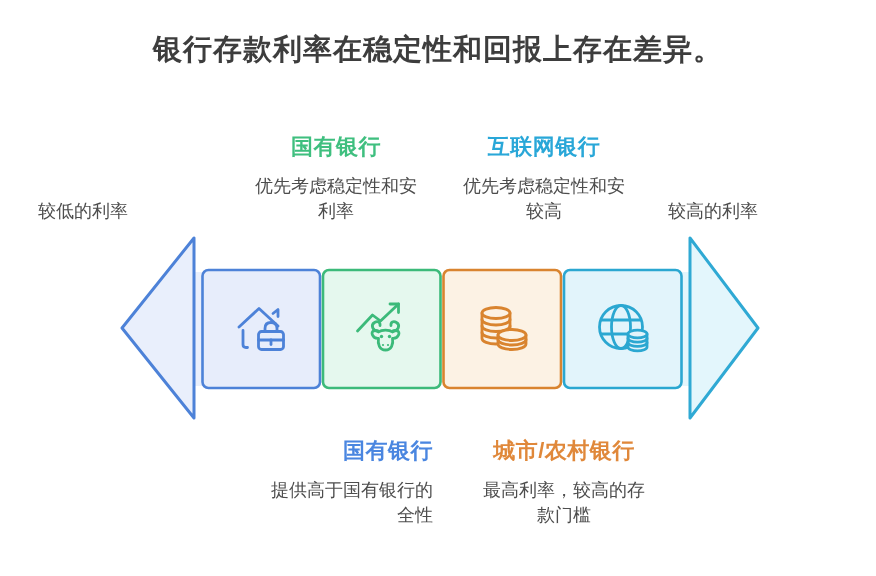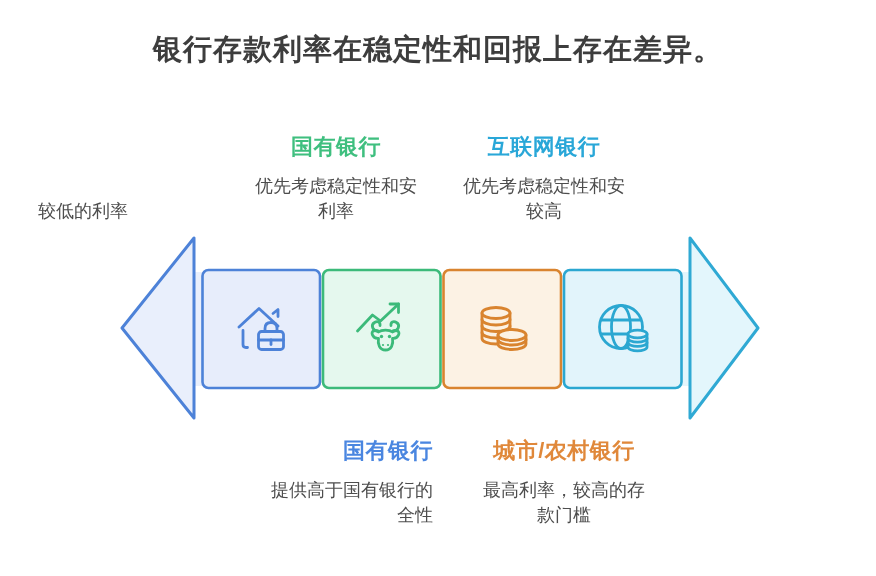--- a/index.html
+++ b/index.html
@@ -42,20 +42,21 @@
     <div class="bank-desc">优先考虑稳定性和安
 利率</div>
   </div>
   <div class="anno" id="tg2">
     <div class="bank-name name-cyan">互联网银行</div>
     <div class="bank-desc">优先考虑稳定性和安
 较高</div>
   </div>
 
   <div class="axis-label" id="axis-left">较低的利率</div>
+  <div class="axis-label" id="axis-right">较高的利率</div>
 
   <svg id="diagram" width="660" height="200" viewBox="0 0 660 200" xmlns="http://www.w3.org/2000/svg">
 
     <rect x="82" y="42" width="14" height="114" fill="#e9effc"></rect>
     <rect x="566" y="42" width="14" height="114" fill="#e3f6fc"></rect>
 
     <polygon points="12,98 84,8 84,188" fill="#e9effc" stroke="#4d82d8" stroke-width="3" stroke-linejoin="round"></polygon>
     <polygon points="648,98 580,8 580,188" fill="#e3f6fc" stroke="#2fa9d4" stroke-width="3" stroke-linejoin="round"></polygon>
 
     <rect x="92.5" y="40" width="117.5" height="118" rx="6" fill="#e7edfb" stroke="#4d82d8" stroke-width="2.6"></rect>

